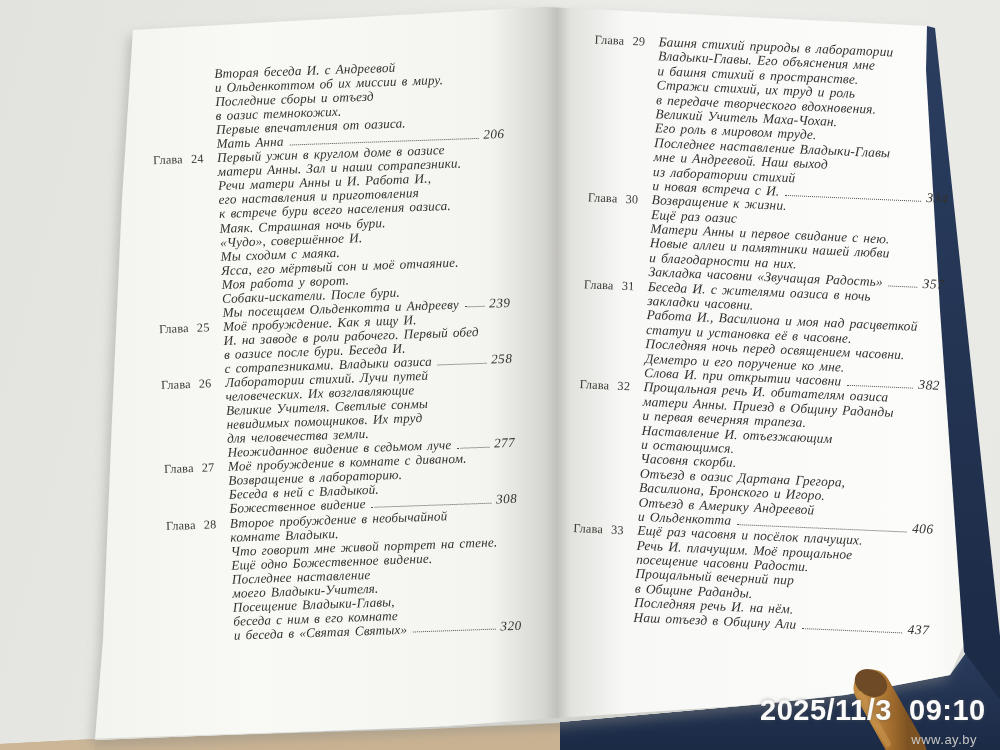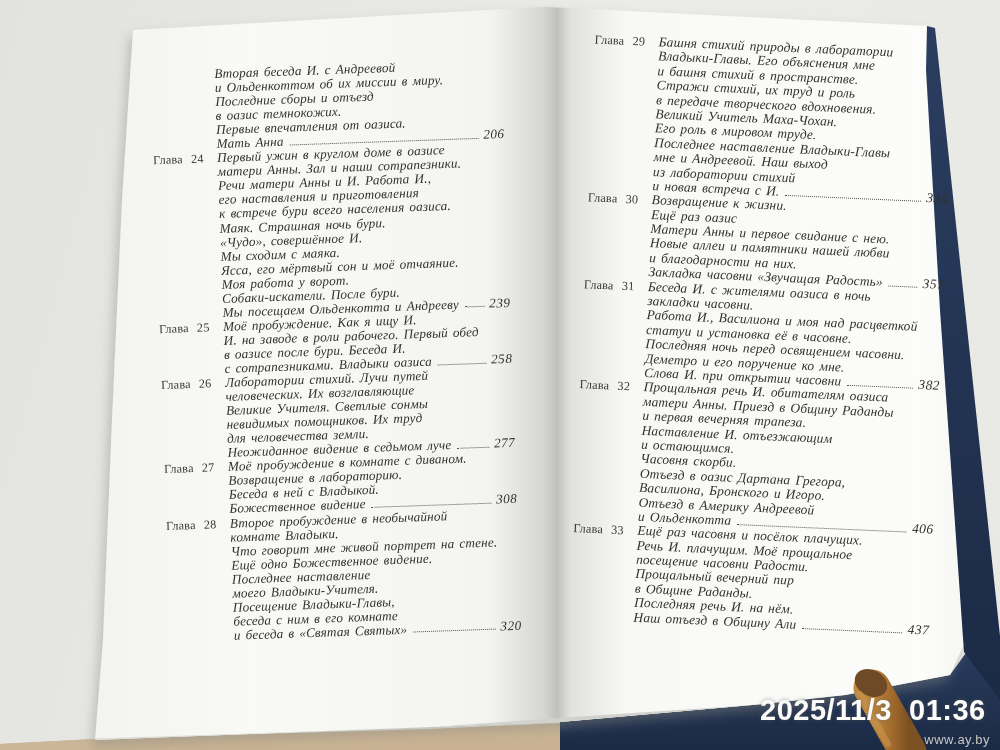--- a/index.html
+++ b/index.html
@@ -23,21 +23,21 @@
   .txt{font-style:italic;letter-spacing:.15px;word-spacing:1.6px;}
   .leader{flex:1 0 10px;border-bottom:1.4px dotted #55524b;height:1px;
           align-self:flex-end;margin:0 5px 3.5px 6px;min-width:12px;}
   .num{font-style:italic;flex:none;letter-spacing:.5px;}
 
   
   .timestamp{position:absolute;left:760px;top:694px;width:232px;
              font-family:"Liberation Sans","DejaVu Sans",sans-serif;
              font-size:29px;font-weight:bold;color:#fbfbfa;white-space:pre;
              text-shadow:0 0 4px rgba(90,90,90,.55);letter-spacing:.5px;}
-  .watermark{position:absolute;right:10px;bottom:3px;
+  .watermark{position:absolute;right:23px;bottom:3px;
              font-family:"Liberation Sans","DejaVu Sans",sans-serif;
              font-size:13px;color:#c6c6c3;letter-spacing:.5px;margin-left:25px;}
 </style>
 </head>
 <body>
 
 <div class="photo">
 
   <svg class="scene" width="1000" height="750" viewBox="0 0 1000 750">
     <defs>
@@ -182,15 +182,15 @@
       <div class="row"><span class="chap"></span><span class="txt">и Ольденкотта</span><span class="leader"></span><span class="num">406</span></div>
       <div class="row"><span class="chap">Глава 33</span><span class="txt">Ещё раз часовня и посёлок плачущих.</span></div>
       <div class="row"><span class="chap"></span><span class="txt">Речь И. плачущим. Моё прощальное</span></div>
       <div class="row"><span class="chap"></span><span class="txt">посещение часовни Радости.</span></div>
       <div class="row"><span class="chap"></span><span class="txt">Прощальный вечерний пир</span></div>
       <div class="row"><span class="chap"></span><span class="txt">в Общине Раданды.</span></div>
       <div class="row"><span class="chap"></span><span class="txt">Последняя речь И. на нём.</span></div>
       <div class="row"><span class="chap"></span><span class="txt">Наш отъезд в Общину Али</span><span class="leader"></span><span class="num">437</span></div>
     </div>
 
-  <div class="timestamp">2025/11/3  01:36</div>
+  <div class="timestamp">2025/11/3  09:10</div>
   <div class="watermark">www.ay.by</div>
 </div>
 
 </body></html>

